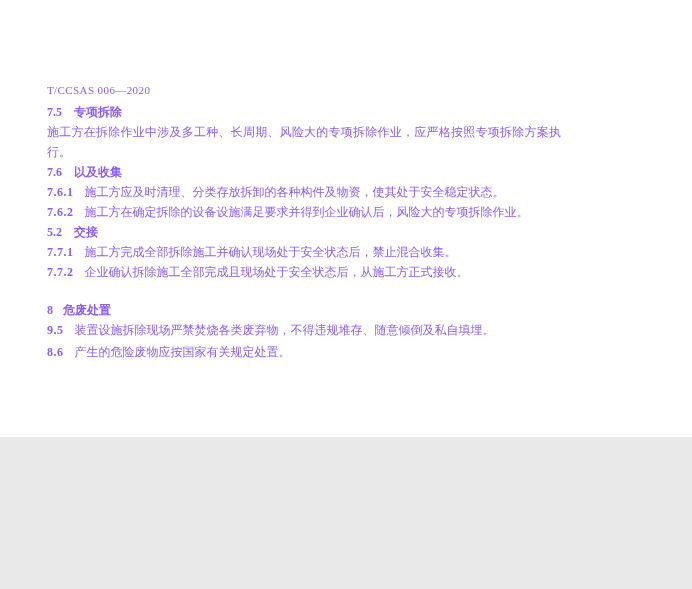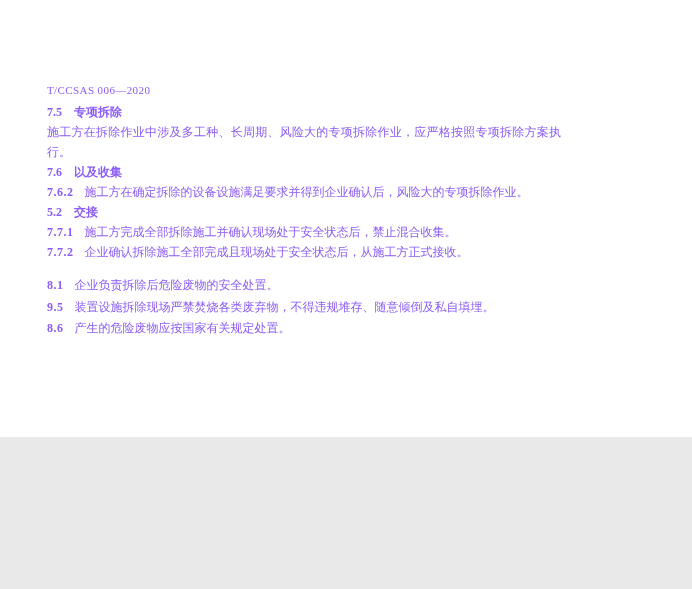--- a/index.html
+++ b/index.html
@@ -76,41 +76,44 @@
     <div class="h">
       <span class="num">7.5</span><span>专项拆除</span>
     </div>
 
     <div class="p">施工方在拆除作业中涉及多工种、长周期、风险大的专项拆除作业，应严格按照专项拆除方案执行。</div>
 
     <div class="h">
       <span class="num">7.6</span><span>以及收集</span>
     </div>
 
+    <div class="c">
+      <span class="num">7.6.1</span><span>施工方应及时清理、分类存放拆卸的各种构件及物资，使其处于安全稳定状态。</span>
+    </div>
 
     <div class="c">
       <span class="num">7.6.2</span><span>施工方在确定拆除的设备设施满足要求并得到企业确认后，风险大的专项拆除作业。</span>
     </div>
 
     <div class="h">
       <span class="num">5.2</span><span>交接</span>
     </div>
 
     <div class="c">
       <span class="num">7.7.1</span><span>施工方完成全部拆除施工并确认现场处于安全状态后，禁止混合收集。</span>
     </div>
 
     <div class="c">
       <span class="num">7.7.2</span><span>企业确认拆除施工全部完成且现场处于安全状态后，从施工方正式接收。</span>
     </div>
 
+    <div class="h h2">
+      <span class="num">8</span><span>危废处置</span>
+    </div>
 
-    <div class="c s8 first-s8">
-      <span class="num">8.1</span><span>企业负责拆除后危险废物的安全处置。</span>
-    </div>
 
 
 
     <div class="c s8">
       <span class="num">9.5</span><span>装置设施拆除现场严禁焚烧各类废弃物，不得违规堆存、随意倾倒及私自填埋。</span>
     </div>
 
 
     <div class="c s8">
       <span class="num">8.6</span><span>产生的危险废物应按国家有关规定处置。</span>

